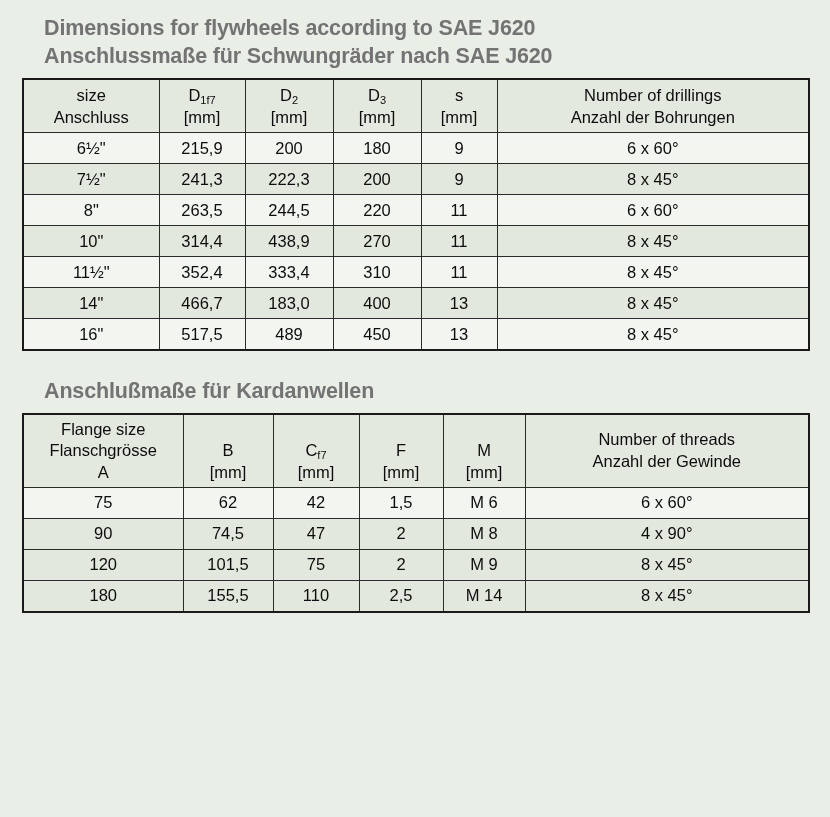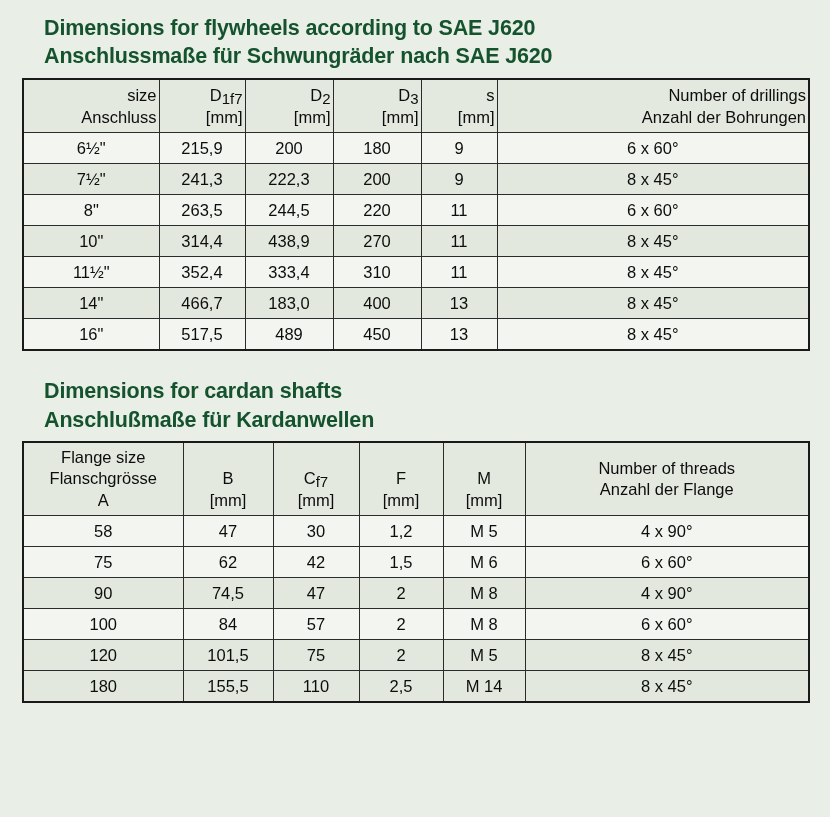--- a/index.html
+++ b/index.html
@@ -23,21 +23,21 @@
   }
   .section {
     width: 786px;
   }
   .section-title {
     font-size: 21.5px;
     font-weight: bold;
     line-height: 1.32;
     letter-spacing: -0.15px;
     padding-left: 22px;
-    color: #14532d;
+    color: #737373;
   }
   .title-line {
     display: block;
     white-space: nowrap;
   }
   table {
     border-collapse: collapse;
     width: 786px;
     table-layout: fixed;
     margin-top: 7px;
@@ -56,30 +56,29 @@
   thead td {
     background: #e4e9e0;
     height: 25px;
     line-height: 1.2;
   }
   .hdr-cell {
     padding: 4px 2px;
   }
   .hdr-two {
     line-height: 1.35;
-    text-align: right;
   }
   tbody tr.alt td {
     background: #e2e8dd;
   }
   tbody tr td {
     height: 30px;
   }
   sub {
-    font-size: 15px;
+    font-size: 11px;
     vertical-align: baseline;
     position: relative;
     top: 3px;
   }
   .spacer {
     height: 26px;
   }
   .t1 col.c0 { width: 136px; }
   .t1 col.c1 { width: 86px; }
   .t1 col.c2 { width: 88px; }
@@ -201,21 +200,20 @@
           <td>8 x 45°</td>
         </tr>
       </tbody>
     </table>
   </div>
 
   <div class="spacer"></div>
 
   <div class="section">
     <div class="section-title">
-      <span class="title-line">Dimensions for cardan shafts</span>
       <span class="title-line">Anschlußmaße für Kardanwellen</span>
     </div>
 
     <table class="t2">
       <colgroup>
         <col class="d0">
           <col class="d1">
           <col class="d2">
           <col class="d3">
           <col class="d4">
@@ -243,63 +241,47 @@
             <div>F</div>
             <div>[mm]</div>
           </td>
           <td class="hdr-cell hdr-3line">
             <div>&nbsp;</div>
             <div>M</div>
             <div>[mm]</div>
           </td>
           <td class="hdr-cell hdr-3line">
             <div>Number of threads</div>
-            <div>Anzahl der Flange</div>
+            <div>Anzahl der Gewinde</div>
           </td>
         </tr>
       </thead>
       <tbody>
-        <tr>
-          <td>58</td>
-          <td>47</td>
-          <td>30</td>
-          <td>1,2</td>
-          <td>M 5</td>
-          <td>4 x 90°</td>
-        </tr>
         <tr>
           <td>75</td>
           <td>62</td>
           <td>42</td>
           <td>1,5</td>
           <td>M 6</td>
           <td>6 x 60°</td>
         </tr>
         <tr class="alt">
           <td>90</td>
           <td>74,5</td>
           <td>47</td>
           <td>2</td>
           <td>M 8</td>
           <td>4 x 90°</td>
         </tr>
-        <tr>
-          <td>100</td>
-          <td>84</td>
-          <td>57</td>
-          <td>2</td>
-          <td>M 8</td>
-          <td>6 x 60°</td>
-        </tr>
         <tr class="alt">
           <td>120</td>
           <td>101,5</td>
           <td>75</td>
           <td>2</td>
-          <td>M 5</td>
+          <td>M 9</td>
           <td>8 x 45°</td>
         </tr>
         <tr class="alt">
           <td>180</td>
           <td>155,5</td>
           <td>110</td>
           <td>2,5</td>
           <td>M 14</td>
           <td>8 x 45°</td>
         </tr>

